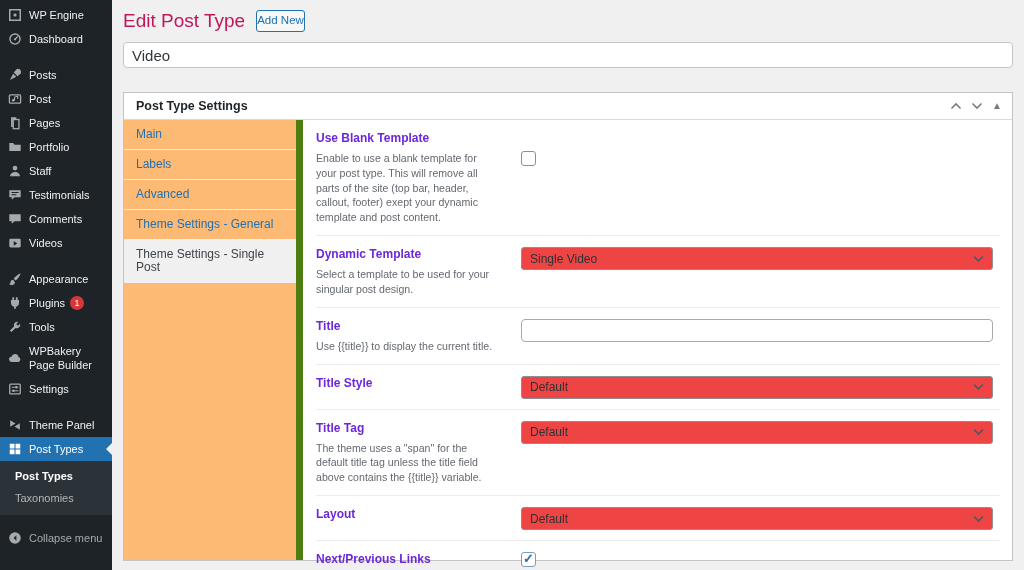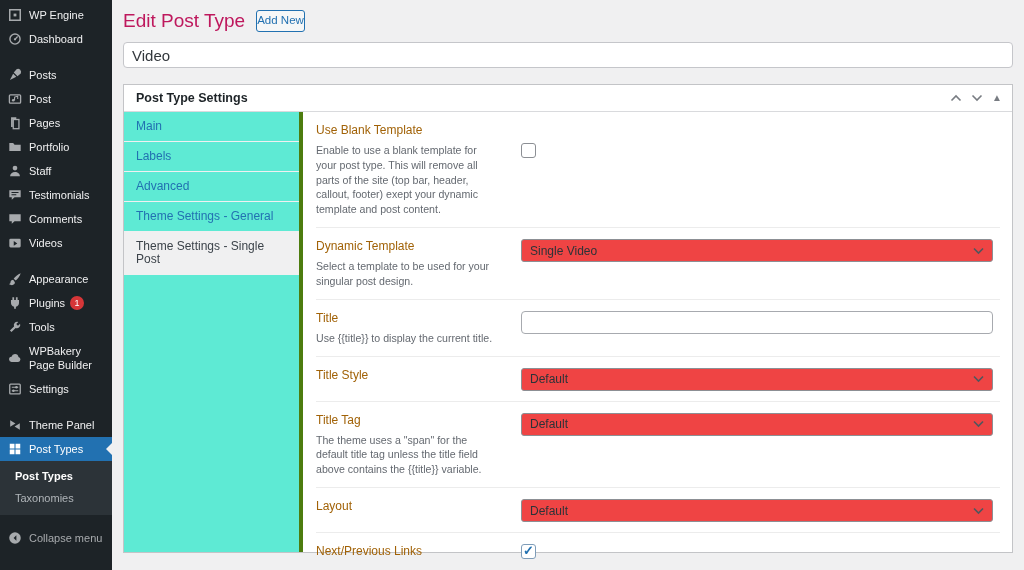--- a/index.html
+++ b/index.html
@@ -63,52 +63,52 @@
     border-radius:3px; cursor:pointer; font-family:inherit;
   }
   #post-title-input {
     display:block; width:100%; margin-top:9px; height:26px;
     border:1px solid #c5c6ca; border-radius:4px; background:#fff;
     font-size:15px; color:#32373c; padding:1px 8px; font-family:inherit; outline:none;
   }
 
   
   .postbox {
-    margin-top:16px; background:#fff; border:1px solid #c3c4c7; height:469px;
+    margin-top:24px; background:#fff; border:1px solid #c3c4c7; height:469px;
     display:flex; flex-direction:column;
   }
   .postbox-header {
     flex:none; height:27px; display:flex; align-items:center;
     justify-content:space-between; border-bottom:1px solid #d9dadd;
     padding:0 10px 0 12px;
   }
   .postbox-title { font-size:12.5px; font-weight:bold; color:#1d2327; }
   .handle-actions { display:flex; align-items:center; gap:9px; }
   .handle-btn { border:none; background:none; padding:0; cursor:pointer; color:#787c82; display:inline-flex; align-items:center; }
   .handle-btn svg { display:block; }
   .toggle-indicator { font-size:10px; color:#787c82; line-height:10px; }
 
   .postbox-body { flex:1; display:flex; min-height:0; }
   .tabs-col {
-    flex:none; width:179px; background:#5eead4; border-right:4px solid #4d7c0f;
+    flex:none; width:179px; background:#fdba74; border-right:7px solid #4d7c0f;
   }
   .tab-item {
     padding:8px 12px; font-size:12px; color:#2271b1; cursor:pointer;
     border-bottom:1px solid #f0f0f1; line-height:13px;
   }
   .tab-item.active { background:#f0f0f1; color:#3c434a; }
 
   .fields-col { flex:1; min-width:0; display:flex; flex-direction:column; }
   .field-row { display:flex; padding:11px 19px 11px 13px; position:relative; }
   .field-row:not(:last-child)::after {
     content:""; position:absolute; left:13px; right:12px; bottom:0; height:1px;
     background:#ececec;
   }
   .field-meta { flex:none; width:192px; padding-right:13px; }
-  .field-label { font-size:12px; font-weight:normal; color:#a16207; line-height:15px; }
+  .field-label { font-size:12px; font-weight:bold; color:#6d28d9; line-height:15px; }
   .field-desc { margin-top:5px; font-size:10.6px; color:#646970; line-height:1.4; }
   .field-control { flex:1; margin-left:13px; min-width:0; }
 
   .select-wrap { position:relative; }
   select.fx-select {
     width:100%; height:23px; appearance:none; -webkit-appearance:none;
     border:1px solid #8c8f94; border-radius:3px; background:#ef4444;
     font-size:12px; color:#2c3338; padding:0 26px 0 8px; font-family:inherit;
     outline:none; cursor:pointer;
   }

